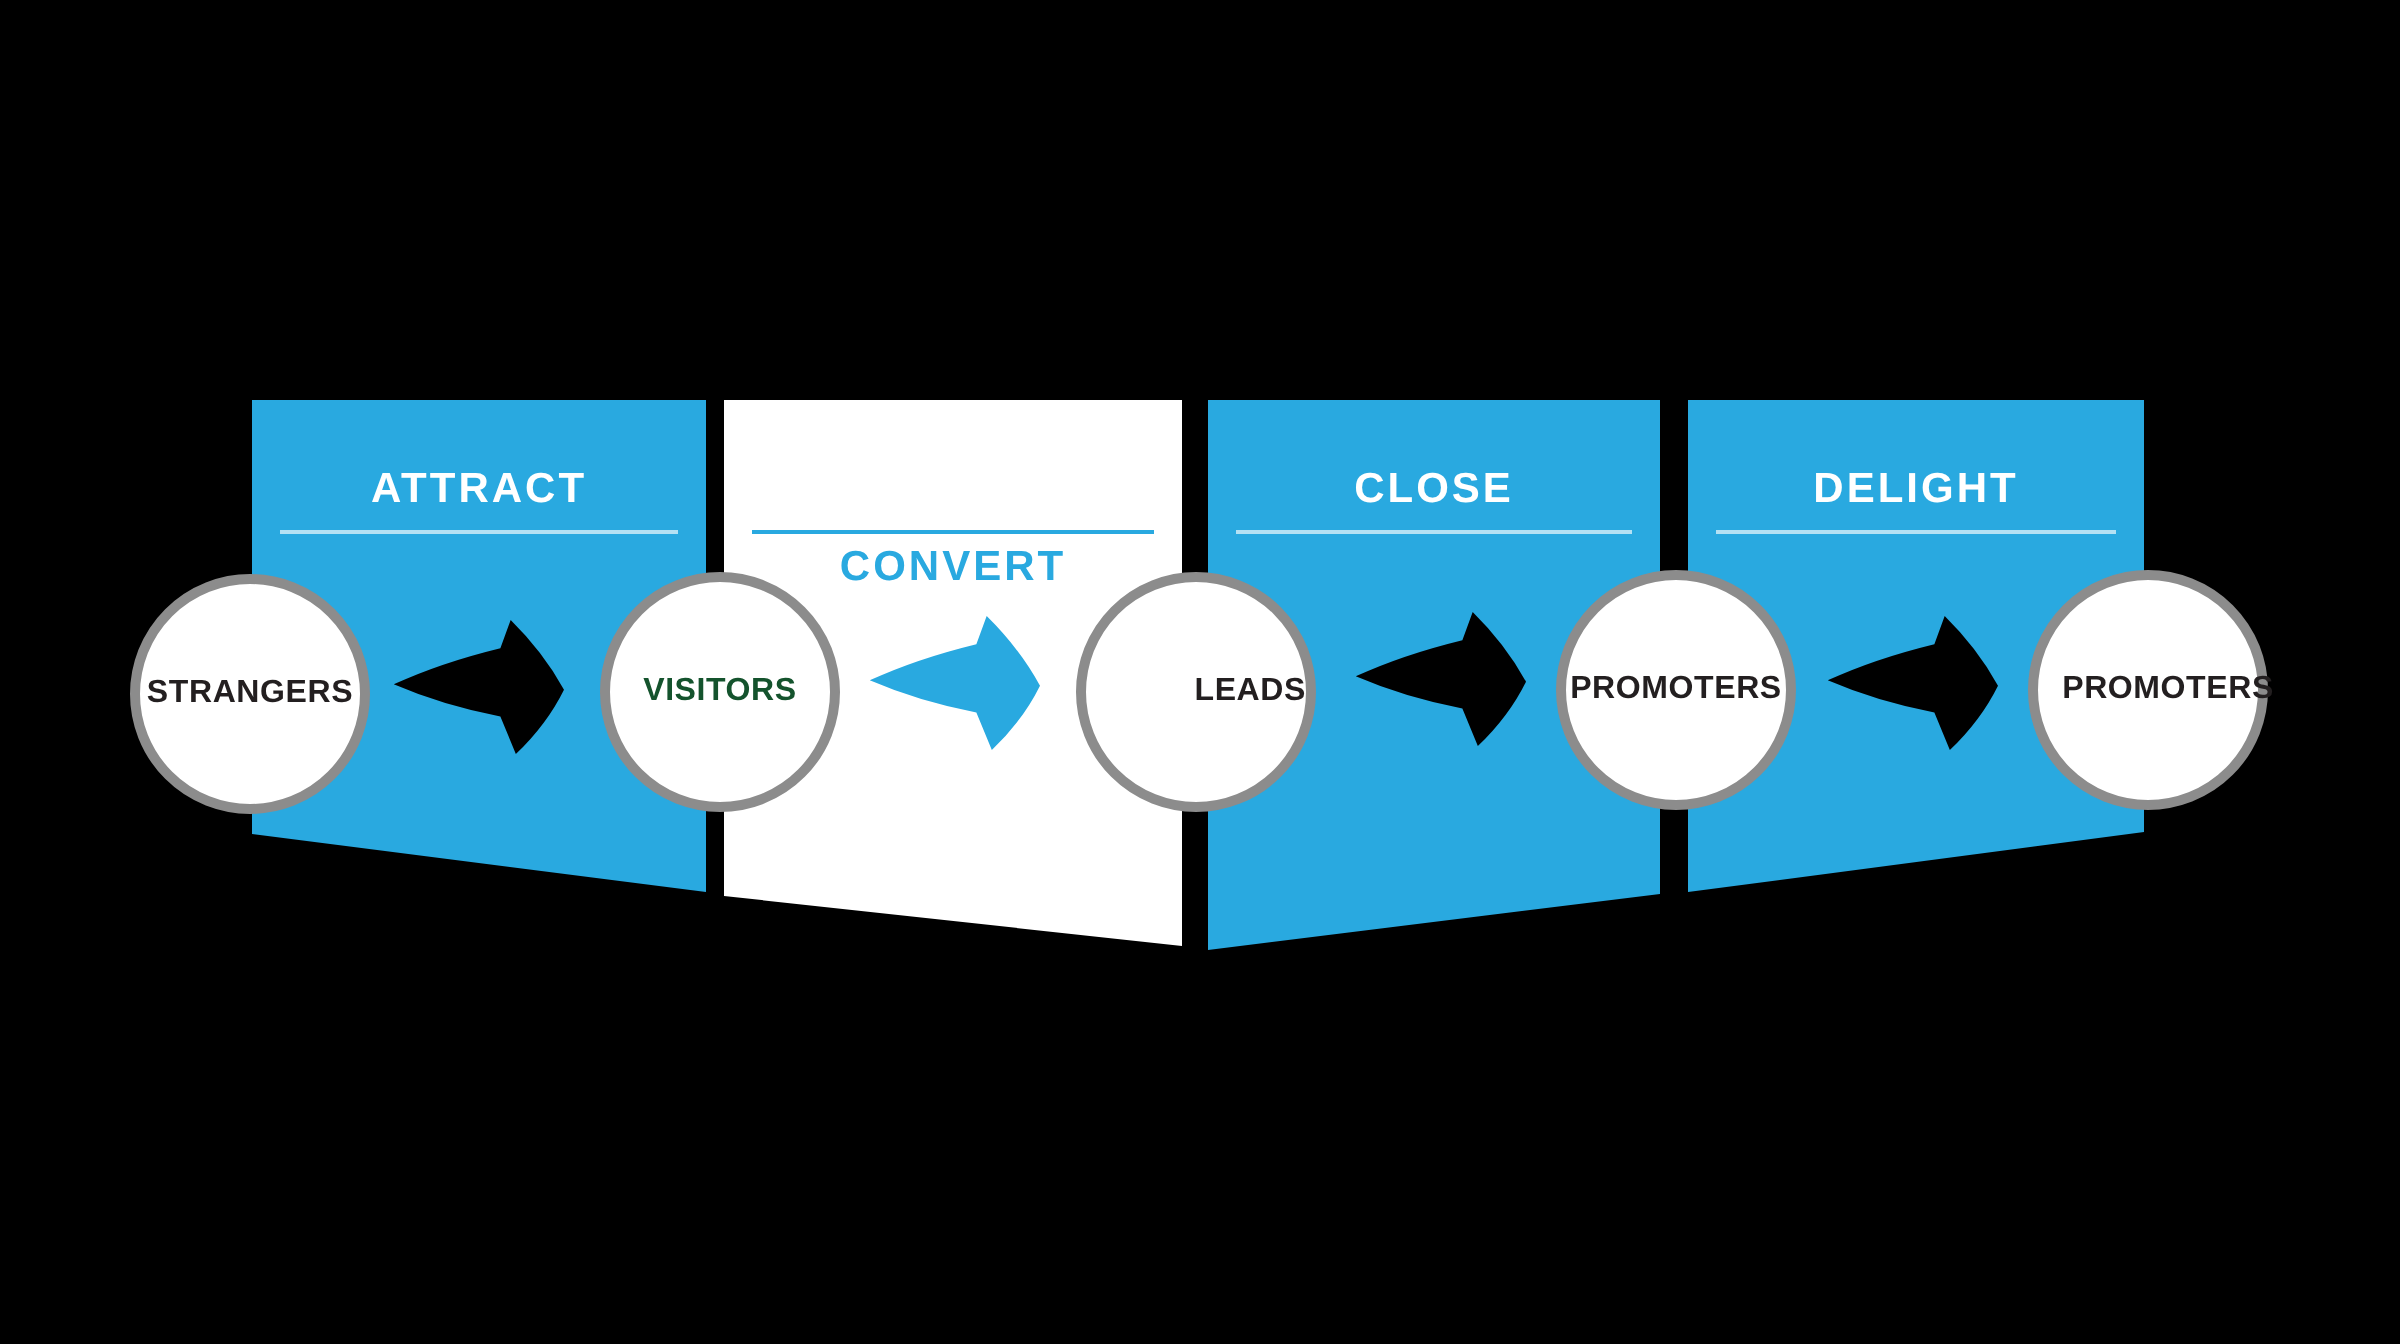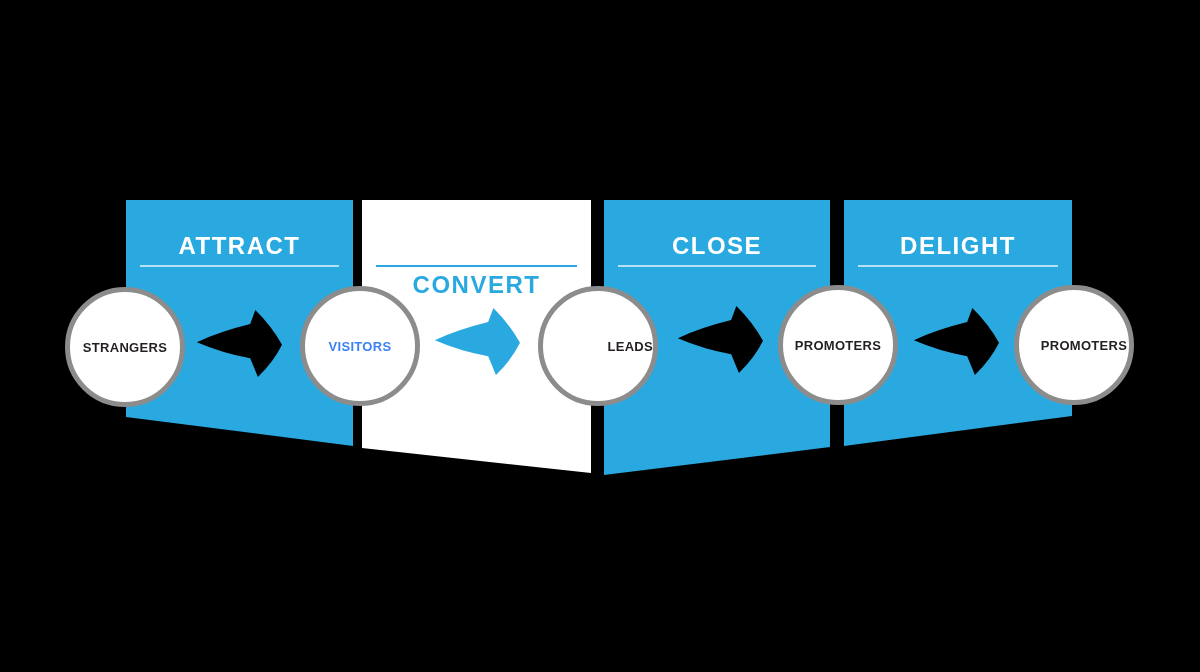--- a/index.html
+++ b/index.html
@@ -38,21 +38,21 @@
   .panel-delight {
     left: 844px; width: 228px; height: 246px;
     clip-path: polygon(0 0, 100% 0, 100% 216px, 0 246px);
   }
   .stage-title {
     position: absolute;
     top: 34px;
     left: 0;
     width: 100%;
     text-align: center;
-    font-size: 24px;
+    font-size: 21px;
     font-weight: bold;
     letter-spacing: 1.5px;
     line-height: 1;
   }
   .stage-underline {
     position: absolute;
     top: 65px;
     left: 6%;
     width: 88%;
     height: 2px;
@@ -65,21 +65,21 @@
     box-sizing: border-box;
     border-radius: 50%;
     border-style: solid;
     border-width: 5px;
     display: flex;
     align-items: center;
     justify-content: center;
     z-index: 5;
   }
   .persona-label {
-    font-size: 13px;
+    font-size: 16px;
     font-weight: bold;
     letter-spacing: 0.3px;
     text-align: center;
   }
   .circle-strangers { left: 65px;   top: 287px; }
   .circle-visitors  { left: 300px;  top: 286px; }
   .circle-leads     { left: 538px;  top: 286px; justify-content: flex-end; }
   .circle-customers { left: 778px;  top: 285px; }
   .circle-promoters { left: 1014px; top: 285px; }
   
@@ -129,21 +129,21 @@
     <path d="M1,48 Q28,32 63,21 L69,0 Q88,24 100,52 Q90,78 72,100 L63,72 Q30,64 1,48 Z" fill="#000000"></path>
   </svg>
   <svg class="flow-arrow arrow-4" viewBox="0 0 100 100" preserveAspectRatio="none">
     <path d="M1,48 Q28,32 63,21 L69,0 Q88,24 100,52 Q90,78 72,100 L63,72 Q30,64 1,48 Z" fill="#000000"></path>
   </svg>
 
   <div class="persona-circle circle-strangers" style="background-color: rgb(255, 255, 255); border-color: rgb(140, 140, 140);">
     <span class="persona-label" style="color: rgb(35, 31, 32);">STRANGERS</span>
   </div>
   <div class="persona-circle circle-visitors" style="background-color: rgb(255, 255, 255); border-color: rgb(140, 140, 140);">
-    <span class="persona-label" style="color: #3b82f6;">VISITORS</span>
+    <span class="persona-label" style="color: #14532d;">VISITORS</span>
   </div>
   <div class="persona-circle circle-leads" style="background-color: rgb(255, 255, 255); border-color: rgb(140, 140, 140);">
     <span class="persona-label" style="color: rgb(35, 31, 32);">LEADS</span>
   </div>
   <div class="persona-circle circle-customers" style="background-color: rgb(255, 255, 255); border-color: rgb(140, 140, 140);">
     <span class="persona-label" style="color: rgb(35, 31, 32);">PROMOTERS</span>
   </div>
   <div class="persona-circle circle-promoters" style="background-color: rgb(255, 255, 255); border-color: rgb(140, 140, 140);">
     <span class="persona-label" style="color: rgb(35, 31, 32); margin-left: 20px;">PROMOTERS</span>
   </div>

